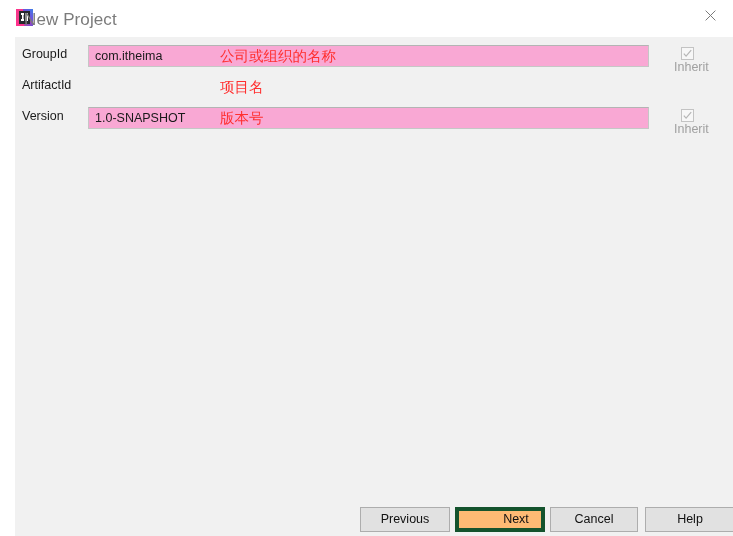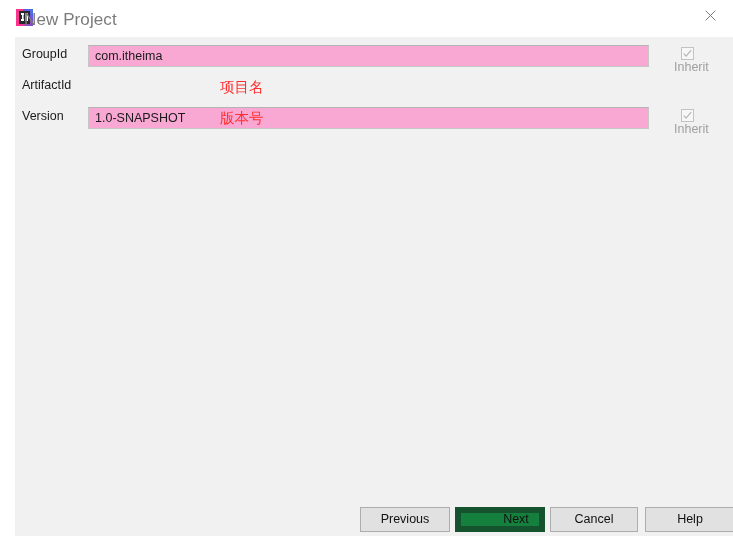--- a/index.html
+++ b/index.html
@@ -162,22 +162,22 @@
     font-size: 12.5px;
     color: #111111;
     display: flex;
     align-items: center;
     justify-content: center;
     cursor: default;
     padding: 0;
     line-height: 1;
   }
   .dlg-button.default {
-    border: 6px solid #14532d;
-    background: #15803d;
+    border: 4px solid #14532d;
+    background: #fdba74;
     padding-left: 32px;
   }
   #btn-previous { left: 345px; width: 90px; }
   #btn-next     { left: 440px; width: 90px; }
   #btn-cancel   { left: 535px; width: 88px; }
   #btn-help     { left: 630px; width: 90px; }
 </style>
 </head>
 <body>
 
@@ -217,20 +217,21 @@
         </svg>
       </span>
     </div>
   </div>
 
   <div id="content">
 
     <div class="form-row row-1">
       <span class="field-label">GroupId</span>
       <input class="field-input" type="text" value="com.itheima" style="">
+      <span class="annotation">公司或组织的名称</span>
       <div class="inherit-group">
         <span class="checkbox">
           <svg width="11" height="11" viewBox="0 0 11 11" xmlns="http://www.w3.org/2000/svg">
             <polyline points="1.8,5.6 4.1,8.2 9.2,2.2" fill="none" stroke="#b6b6b6" stroke-width="1.2"></polyline>
           </svg>
         </span>
         <span class="inherit-label">Inherit</span>
       </div>
     </div>
 

